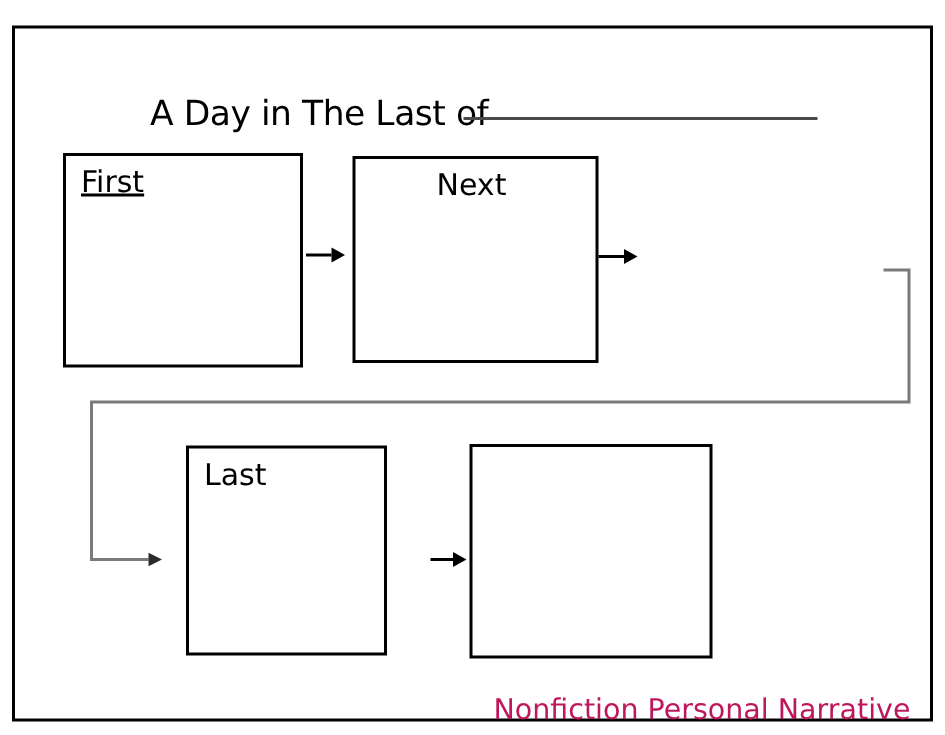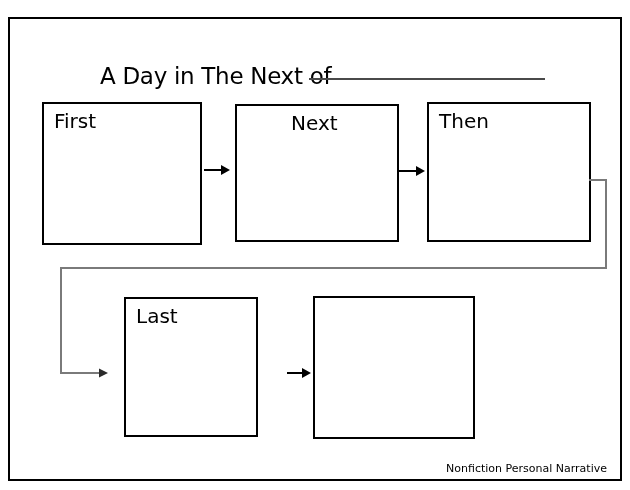--- a/index.html
+++ b/index.html
@@ -52,51 +52,48 @@
   .box-label {
     display: block;
     padding: 5px 0 0 10px;
     font-size: 20px;
     color: #000000;
   }
   .footer {
     position: absolute;
     right: 23px;
     top: 460px;
-    font-size: 11px;
-    color: #000000;
+    font-size: 19px;
+    color: #be185d;
     white-space: nowrap;
   }
   .overlay {
     position: absolute;
     left: 0;
     top: 0;
     pointer-events: none;
   }
 </style>
 </head>
 <body>
 
 <div class="sheet">
 
-  <div class="title">A Day in The Next of</div>
+  <div class="title">A Day in The Last of</div>
 
   <div class="title-line" style="left:299px; top:59px;"></div>
 
-  <div class="box box-first" style="left:32px; top:83px;">
+  <div class="box box-first" style="left:32px; top:83px;text-decoration:underline;">
     <span class="box-label">First</span>
   </div>
 
   <div class="box box-next" style="left:225px; top:85px;">
     <span class="box-label">Next</span>
   </div>
 
-  <div class="box box-then" style="left:417px; top:83px;">
-    <span class="box-label">Then</span>
-  </div>
 
   <div class="box box-last" style="left:114px; top:278px;">
     <span class="box-label">Last</span>
   </div>
 
   <div class="box box-final" style="left:303px; top:277px;">
     <span class="box-label"></span>
   </div>
 
   <div class="footer" style="right:13px; top:443px;">Nonfiction Personal Narrative</div>

